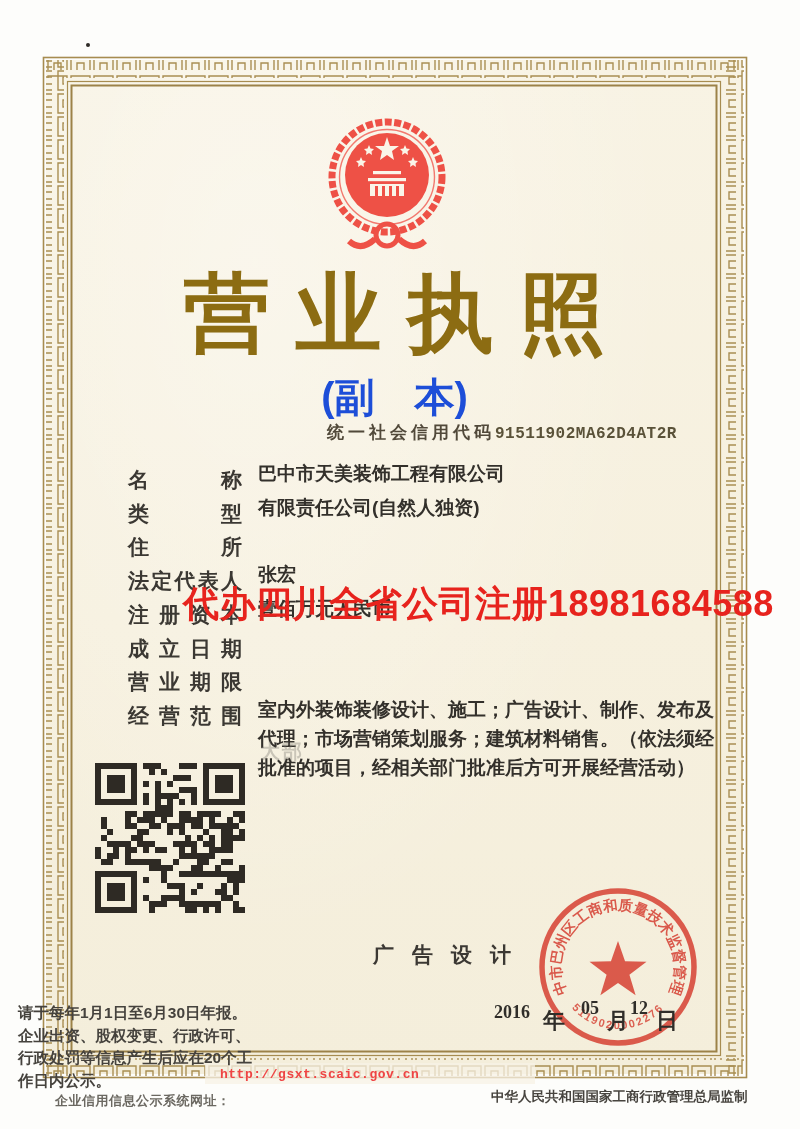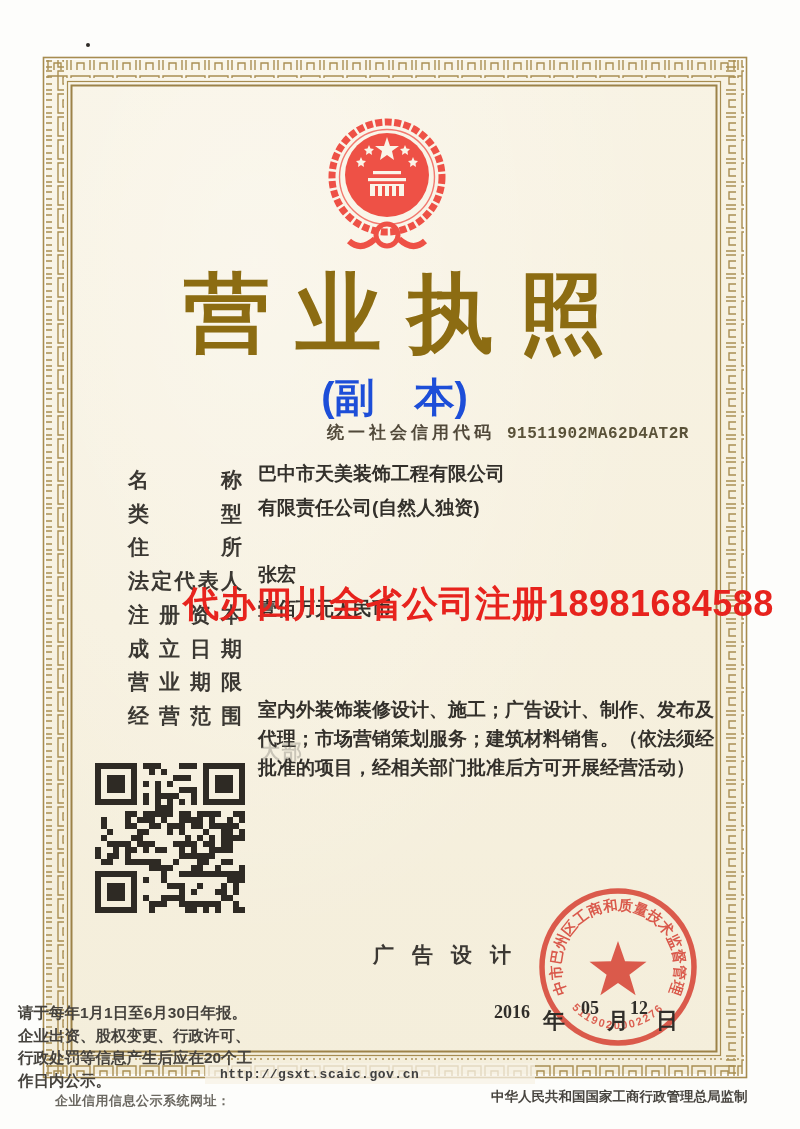--- a/index.html
+++ b/index.html
@@ -25,21 +25,21 @@
     left:46px;top:266px;width:697px;text-align:center;
     font-size:86px;line-height:1.1;font-weight:bold;color:#8c6c12;
     letter-spacing:0.30em;text-indent:0.30em;white-space:nowrap;
   }
   .subtitle{
     left:46px;top:370px;width:697px;text-align:center;
     font-size:40px;font-weight:600;color:#1d4ed8;white-space:nowrap;
   }
   .code-line{left:327px;top:421px;white-space:nowrap;display:flex;align-items:baseline;}
   .code-label{font-size:17px;font-weight:bold;color:#51493a;letter-spacing:4px;}
-  .code-value{font-size:16px;font-weight:bold;color:#5a5239;margin-left:12px;
+  .code-value{font-size:16px;font-weight:bold;color:#5a5239;
     font-family:"Liberation Mono", monospace;letter-spacing:.5px;text-align:center;}
   
   .frow{position:absolute;left:128px;display:flex;align-items:flex-start;}
   .flabel{width:114px;display:flex;justify-content:space-between;
     font-size:21px;font-weight:600;color:#3b3833;line-height:23px;flex:none;}
   .fvalue{margin-left:16px;width:462px;position:relative;top:-9px;
     font-size:19px;font-weight:600;color:#33302b;line-height:29px;}
   
   .watermark{
     left:183px;top:580px;white-space:nowrap;
@@ -54,21 +54,21 @@
   .seal{left:530px;top:879px;width:176px;height:176px;opacity:.9;mix-blend-mode:multiply;}
   
   .dateline{left:494px;top:998px;width:230px;height:40px;}
   .dateline span{position:absolute;color:#2f2d29;}
   .d-num{font-family:"Liberation Serif", serif;font-weight:bold;font-size:18px;}
   .d-cjk{font-size:22px;font-weight:600;}
   
   .url-lighten{left:205px;top:1063px;width:330px;height:21px;background:rgba(247,242,229,.75);}
   .notice{left:18px;top:1002px;width:250px;font-size:15.5px;font-weight:bold;color:#45423d;
     line-height:22.5px;white-space:pre-line;}
-  .url{left:220px;top:1067px;font-size:13px;font-weight:bold;color:#404040;
+  .url{left:220px;top:1067px;font-size:13px;font-weight:bold;color:#ef4444;
     font-family:"Liberation Mono", monospace;letter-spacing:.5px;}
   .url-label{left:55px;top:1092px;font-size:13px;font-weight:600;color:#6b6861;letter-spacing:.5px;}
   .publisher{left:491px;top:1088px;font-size:13.5px;font-weight:600;color:#47443f;white-space:nowrap;}
 </style>
 </head>
 <body>
 
 <div class="abs paper"></div>
 
 <svg class="abs border-svg" viewBox="0 0 800 1129" xmlns="http://www.w3.org/2000/svg">

